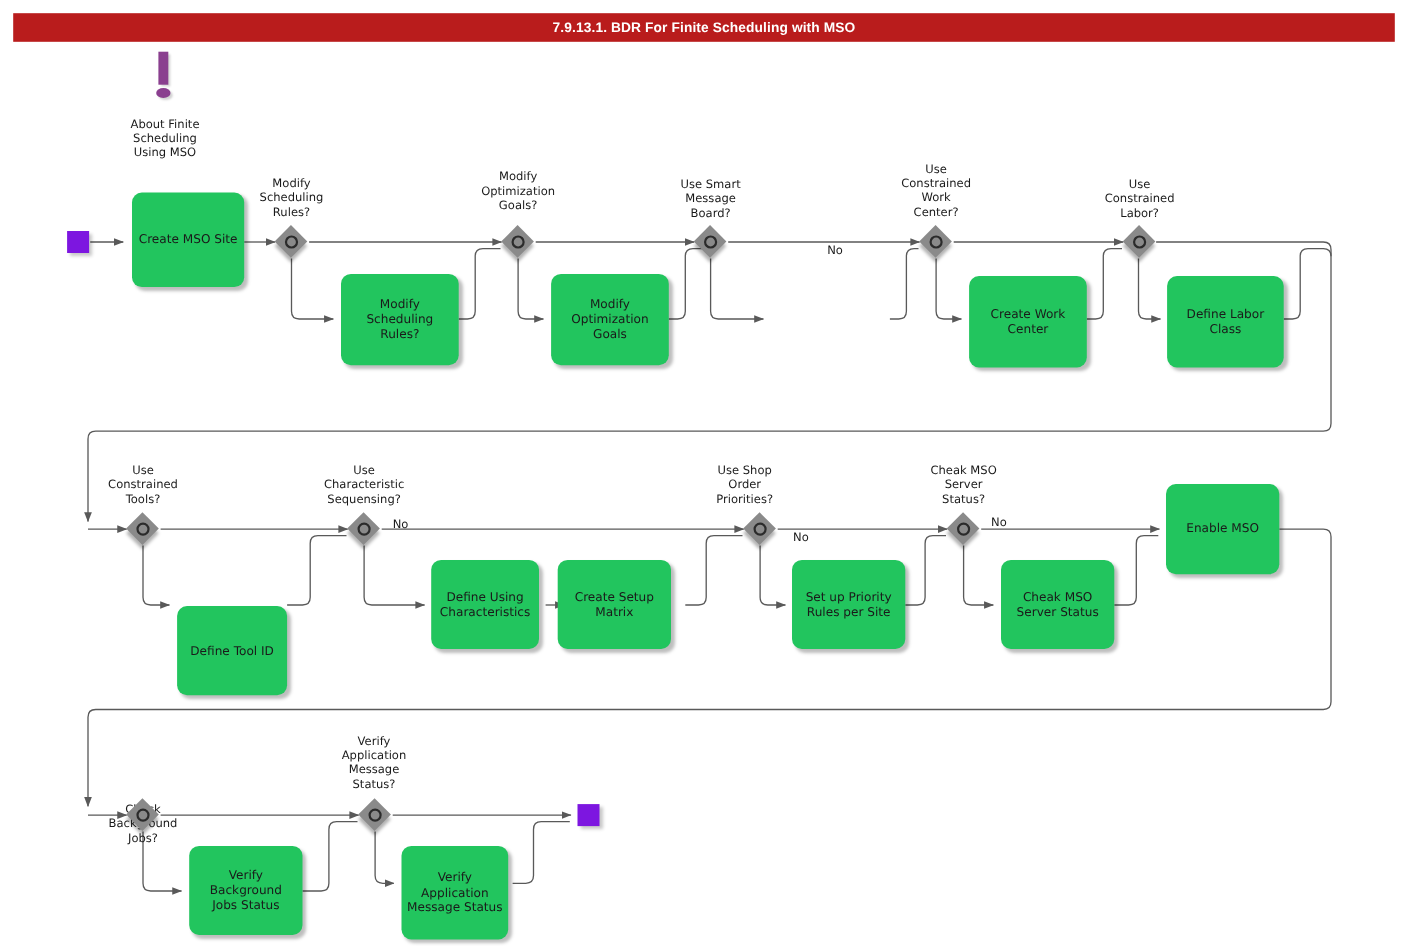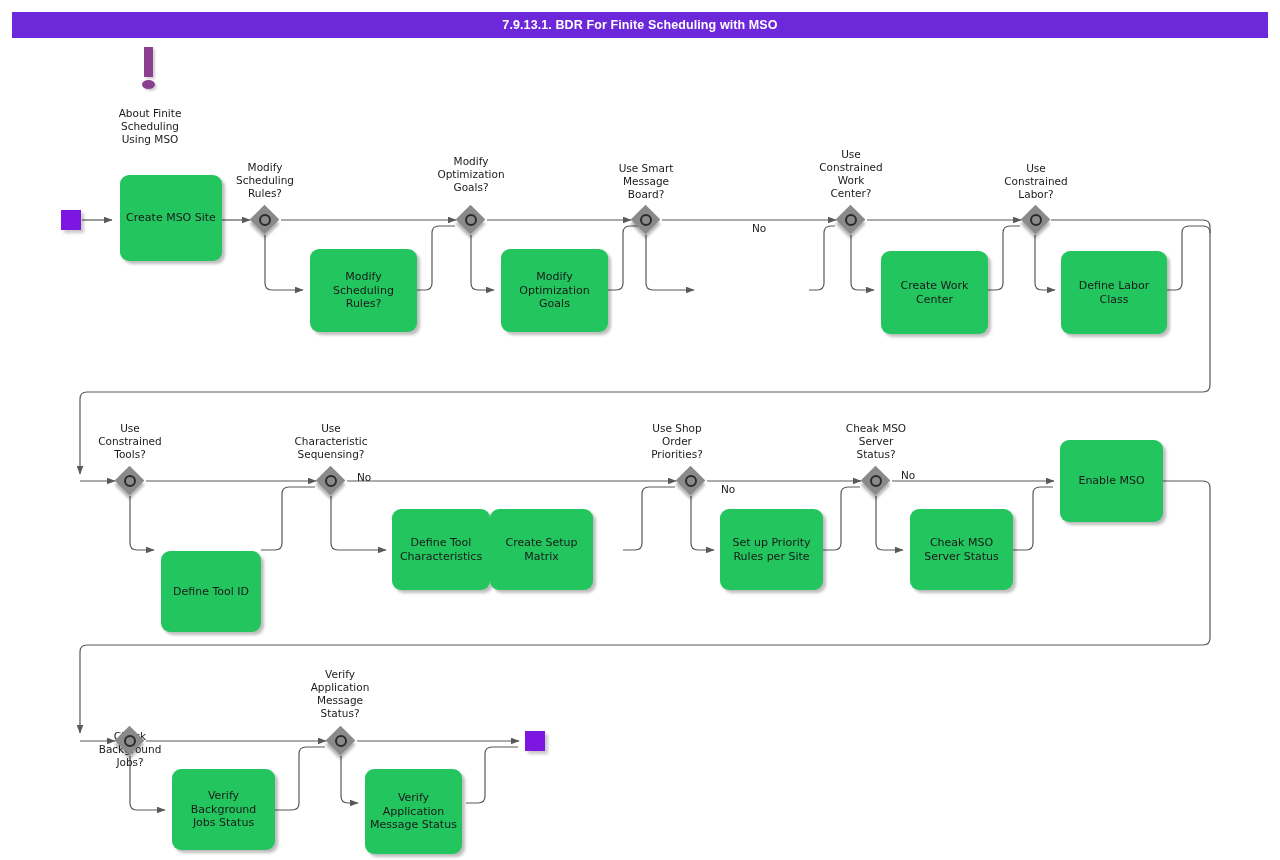--- a/index.html
+++ b/index.html
@@ -16,21 +16,21 @@
     overflow: hidden;
     background: #ffffff;
   }
   
   #title-bar {
     position: absolute;
     left: 12px;
     top: 12px;
     width: 1256px;
     height: 26px;
-    background: #6d28d9;
+    background: #b91c1c;
     color: #ffffff;
     font-size: 12.5px;
     font-weight: bold;
     font-family: "Liberation Sans", sans-serif;
     display: flex;
     align-items: center;
     justify-content: center;
     letter-spacing: 0.1px;
   }
   
@@ -312,23 +312,23 @@
   <div class="task" style="left: 161px; top: 509px; width: 100px; height: 81px; white-space: pre-line; margin-top: 42px;">Define Tool ID</div>
 
   <div class="gw-label" style="left: 281px; top: 422px; width: 100px; white-space: pre-line;">Use
 Characteristic
 Sequensing?</div>
   <div class="gateway" style="left:316px; top:466px;">
     <div class="gw-diamond"></div>
     <div class="gw-ring"></div>
   </div>
   <div class="flow-label" style="left:357px; top:471px;">No</div>
-  <div class="task" style="left: 392px; top: 509px; width: 98px; height: 81px; white-space: pre-line;">Define Tool
+  <div class="task" style="left: 392px; top: 509px; width: 98px; height: 81px; white-space: pre-line;">Define Using
 Characteristics</div>
-  <div class="task" style="left: 490px; top: 509px; width: 103px; height: 81px; white-space: pre-line;">Create Setup
+  <div class="task" style="left: 507px; top: 509px; width: 103px; height: 81px; white-space: pre-line;">Create Setup
 Matrix</div>
 
   <div class="gw-label" style="left: 627px; top: 422px; width: 100px; white-space: pre-line;">Use Shop
 Order
 Priorities?</div>
   <div class="gateway" style="left:676px; top:466px;">
     <div class="gw-diamond"></div>
     <div class="gw-ring"></div>
   </div>
   <div class="flow-label" style="left:721px; top:483px;">No</div>

